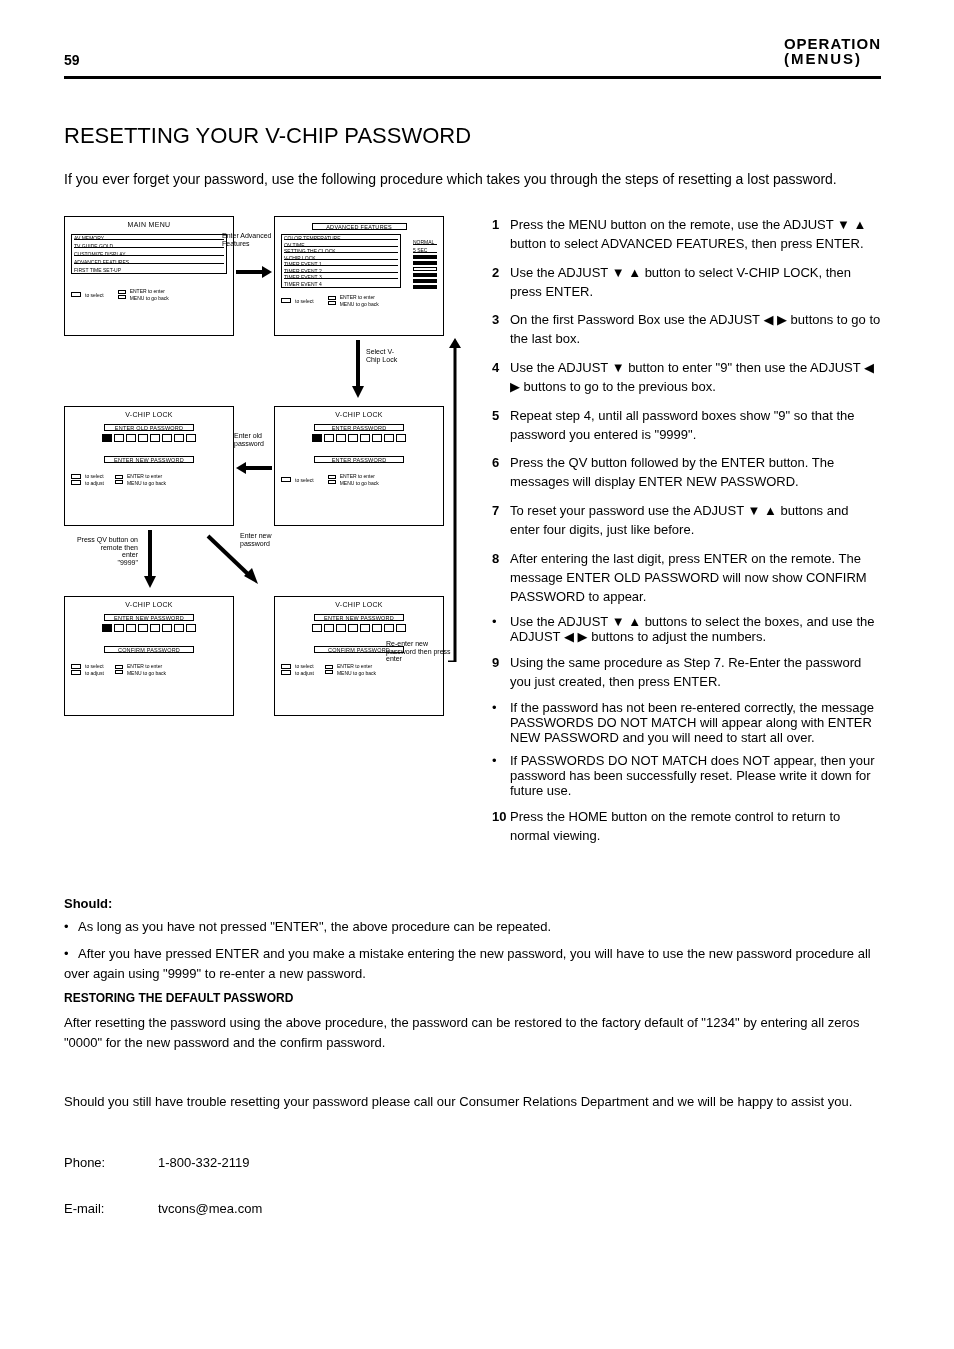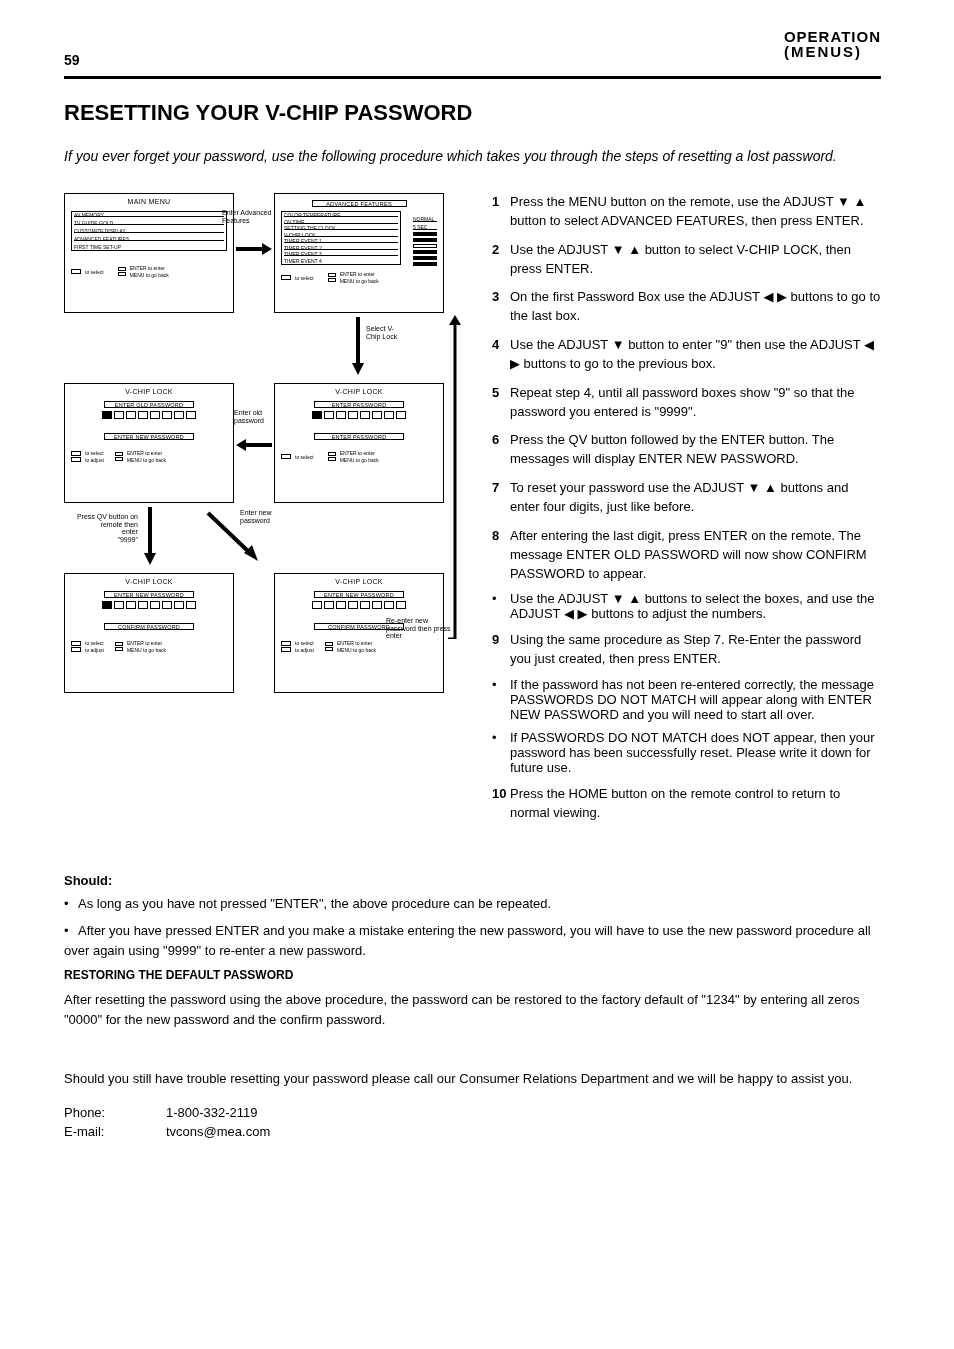--- a/index.html
+++ b/index.html
@@ -1,24 +1,24 @@
 <!DOCTYPE html>
 <html><head>
 <meta charset="utf-8">
 <style>
   * { box-sizing: border-box; margin: 0; padding: 0; }
   html, body { width: 954px; background: #fff; color: #000; font-family: Arial, Helvetica, sans-serif; }
   .page { width: 945px; padding: 34px 64px 40px 64px; position: relative; }
   .rule { height: 3px; background: #000; margin-top: 42px; margin-bottom: 10px; }
-  .header-right { position: absolute; right: 64px; top: 28px; font-size: 15px; font-weight: bold; }
+  .header-right { position: absolute; right: 64px; top: 35px; font-size: 15px; font-weight: bold; }
   .header-right div:first-child { letter-spacing: 1px; }
   .header-right div:last-child { letter-spacing: 2px; margin-top: -2px; }
   .page-no-left { position: absolute; left: 64px; top: 52px; font-size: 14px; font-weight: bold; }
-  .section-west { font-size: 22px; font-weight: bold; margin-top: 21px; }
-  .section-west-desc { font-size: 14px; margin-top: 20px; line-height: 1.5; font-style: italic; }
+  .section-west { font-size: 22px; font-weight: normal; margin-top: 44px; }
+  .section-west-desc { font-size: 14px; margin-top: 20px; line-height: 1.5; }
   .content-row { display: flex; margin-top: 26px; gap: 28px; }
   .diagram-col { width: 400px; flex: none; position: relative; }
   .steps-col { flex: 1; font-size: 13px; }
   .step { display: flex; margin-bottom: 10px; line-height: 1.45; }
   .step-num { width: 18px; flex: none; font-weight: bold; }
   .step-body { flex: 1; }
   .step-note { display: flex; margin-top: -2px; margin-bottom: 10px; }
   .step-note .bullet { width: 18px; flex: none; text-align: left; }
   .step-note .txt { flex: 1; }
   .tri { display: inline-block; font-family: Arial; }
@@ -44,21 +44,21 @@
   .osd-password-row .cell { border: 1px solid #000; width: 10px; height: 8px; }
   .osd-password-row .cell.black { background: #000; }
   .osd-small-title { border: 1px solid #000; margin: 6px auto 2px; height: 7px; width: 90px; display: flex; align-items: center; justify-content: center; font-size: 5.5px; letter-spacing: 0.2px; }
   .lower-block { margin-top: 40px; }
   .notes-h { font-weight: bold; font-size: 13px; margin-bottom: 6px; }
   .restore-h { font-size: 12px; font-weight: bold; margin-top: 8px; margin-bottom: 8px; }
   .para { font-size: 13px; line-height: 1.5; margin-bottom: 8px; }
   .para .bullet { display: inline-block; width: 14px; }
   .contact-area { margin-top: 40px; }
   .contact-area .line { font-size: 13px; line-height: 1.5; }
-  .contact-area .phone { display: flex; gap: 12px; }
+  .contact-area .phone { display: flex; gap: 4px; margin-top: 27px; }
   .contact-area .leftcol { width: 90px; flex: none; }
   .diag-box-label { font-size: 6.5px; text-align: left; margin-top: 2px; }
 </style>
 </head>
 <body>
 <div class="page">
 
 <div class="page-no-left">59</div>
 <div class="header-right">
   <div>OPERATION</div>

